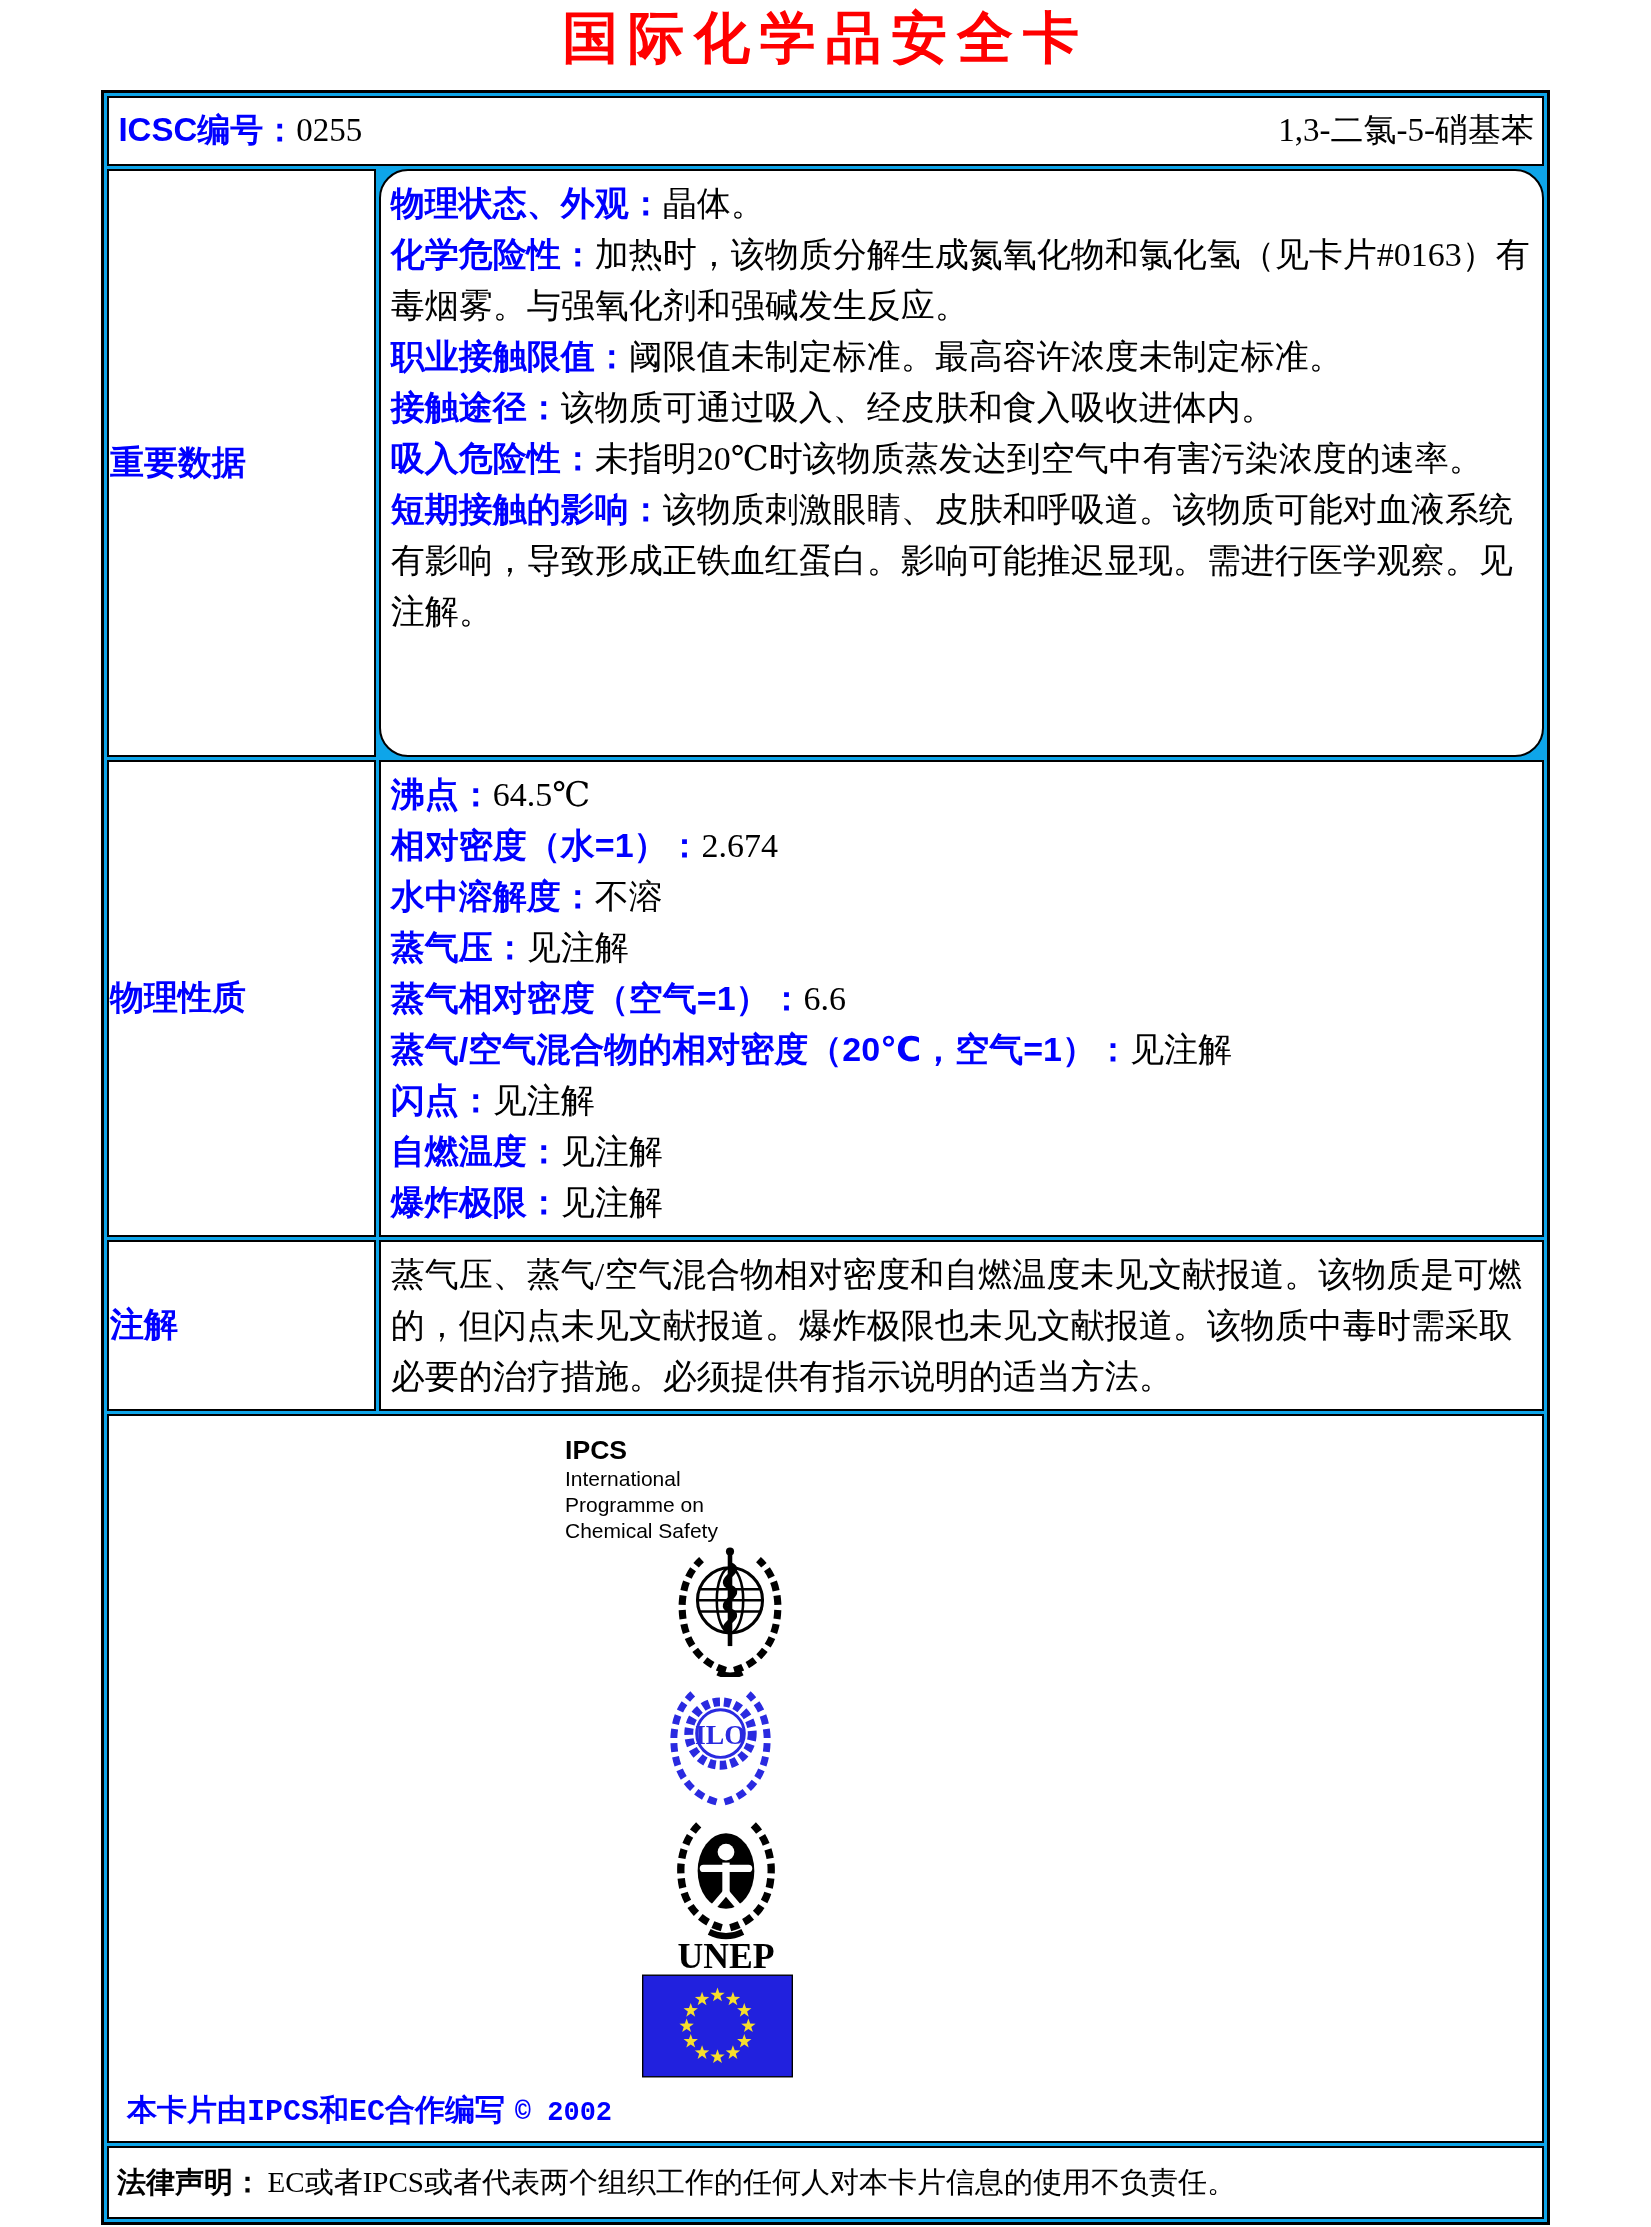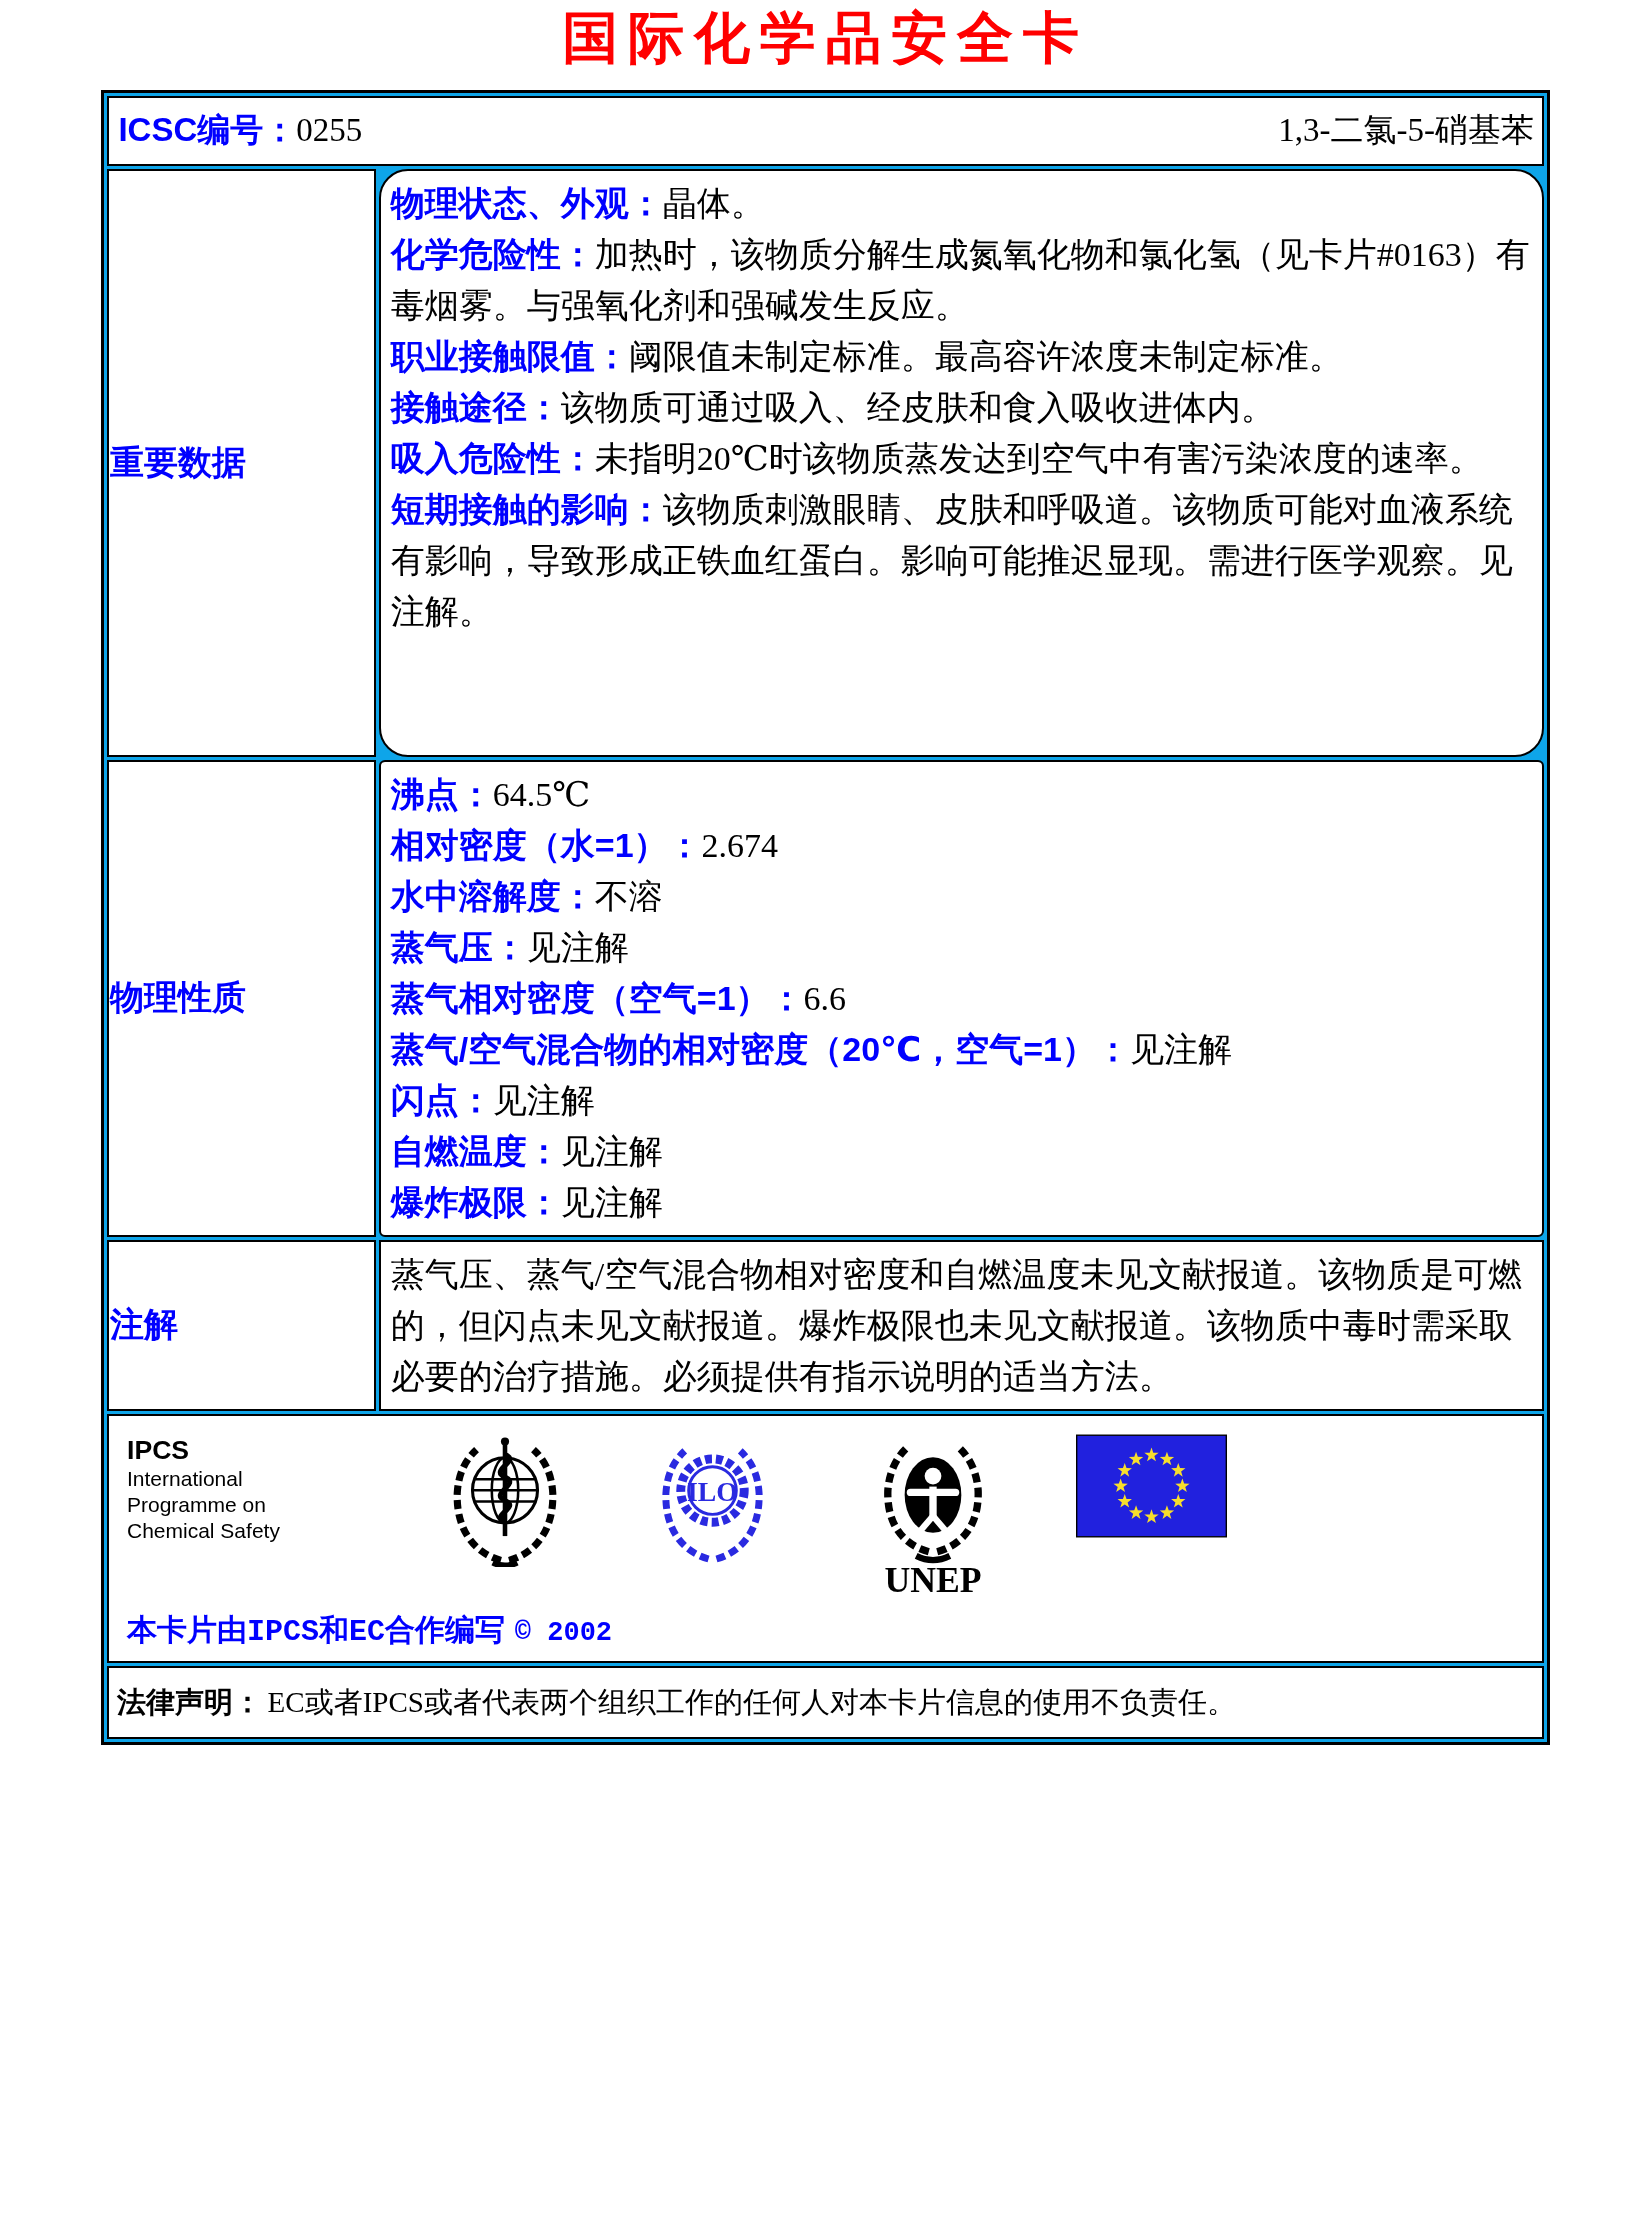--- a/index.html
+++ b/index.html
@@ -20,21 +20,21 @@
   .blue-label{color:#0000ff;font-family:"Liberation Sans","DejaVu Sans",sans-serif;
        font-weight:bold;}
   .header-flex{display:flex;justify-content:space-between;align-items:center;
        height:64px;padding:0 7px 0 8.4px;font-size:33px;}
   .entry{margin:0;}
   .legal-flex{display:flex;align-items:center;height:67px;padding:0 7px;
        font-size:29px;}
   .legal-label{color:#000;font-family:"Liberation Sans","DejaVu Sans",sans-serif;
        font-weight:bold;margin-right:5.6px;white-space:nowrap;}
   .footer-cell{vertical-align:top;padding:18px 21px 9.8px 18px;}
-  .logos{display:flex;padding-right:294px;}
+  .logos{display:flex;align-items:center;padding-right:294px;flex-direction:column;}
   .ipcs-block{width:224px;font-family:"Liberation Sans","DejaVu Sans",sans-serif;}
   .ipcs-acronym{font-weight:bold;font-size:26.6px;line-height:32px;}
   .ipcs-line{font-size:21px;line-height:26px;}
   .logo{flex:0 0 auto;}
   .who-logo{margin-left:105px;}
   .ilo-logo{margin-left:87px;}
   .unep-logo{margin-left:98px;}
   .eu-flag{margin-left:80px;}
   .footer-caption{text-align:left;margin-top:12.6px;color:#0000ff;
        font-family:Liberation Mono, monospace;font-weight:bold;
@@ -74,21 +74,21 @@
         <div class="entry"><span class="blue-label">化学危险性：</span><span>加热时，该物质分解生成氮氧化物和氯化氢（见卡片#0163）有毒烟雾。与强氧化剂和强碱发生反应。</span></div>
         <div class="entry"><span class="blue-label">职业接触限值：</span><span>阈限值未制定标准。最高容许浓度未制定标准。</span></div>
         <div class="entry"><span class="blue-label">接触途径：</span><span>该物质可通过吸入、经皮肤和食入吸收进体内。</span></div>
         <div class="entry"><span class="blue-label">吸入危险性：</span><span>未指明20℃时该物质蒸发达到空气中有害污染浓度的速率。</span></div>
         <div class="entry"><span class="blue-label">短期接触的影响：</span><span>该物质刺激眼睛、皮肤和呼吸道。该物质可能对血液系统有影响，导致形成正铁血红蛋白。影响可能推迟显现。需进行医学观察。见注解。</span></div>
       </td>
     </tr>
 
     <tr>
       <td class="label-cell">物理性质</td>
-      <td class="content-cell" style="height:458px;border-radius:6px;">
+      <td class="content-cell" style="height:458px;">
         <div class="entry"><span class="blue-label">沸点：</span><span>64.5℃</span></div>
         <div class="entry"><span class="blue-label">相对密度（水=1）：</span><span>2.674</span></div>
         <div class="entry"><span class="blue-label">水中溶解度：</span><span>不溶</span></div>
         <div class="entry"><span class="blue-label">蒸气压：</span><span>见注解</span></div>
         <div class="entry"><span class="blue-label">蒸气相对密度（空气=1）：</span><span>6.6</span></div>
         <div class="entry"><span class="blue-label">蒸气/空气混合物的相对密度（20℃，空气=1）：</span><span>见注解</span></div>
         <div class="entry"><span class="blue-label">闪点：</span><span>见注解</span></div>
         <div class="entry"><span class="blue-label">自燃温度：</span><span>见注解</span></div>
         <div class="entry"><span class="blue-label">爆炸极限：</span><span>见注解</span></div>
       </td>

